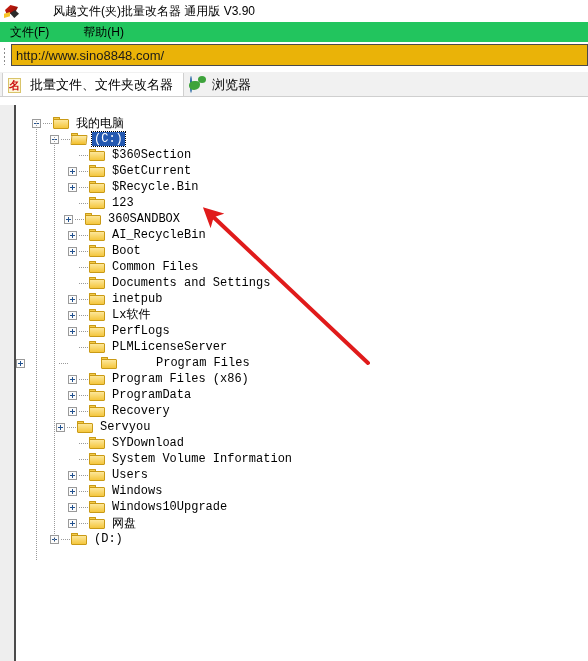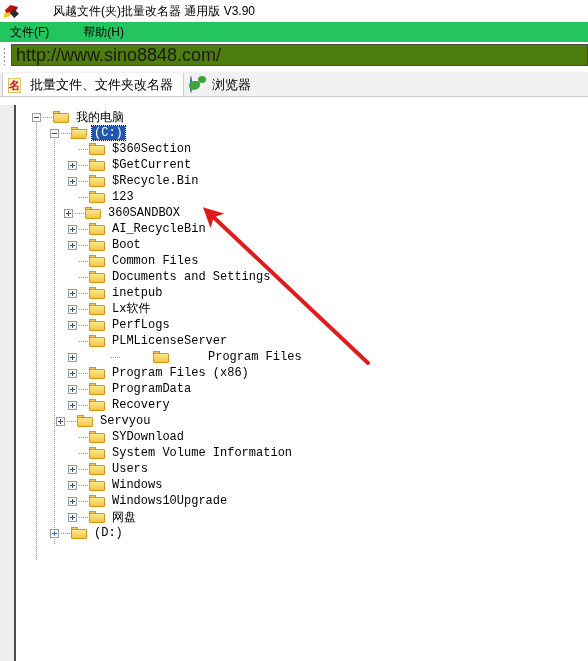--- a/index.html
+++ b/index.html
@@ -155,28 +155,28 @@
     width: 3px; height: 18px;
     background-image: radial-gradient(#8a8a8a 40%, transparent 41%);
     background-size: 3px 4px;
   }
   .urlbar {
     position: absolute;
     left: 11px;
     right: 0px;
     top: 2px;
     height: 22px;
-    background: #4d7c0f;
+    background: #eab308;
     border: 1px solid #4a4a4a;
     box-sizing: border-box;
     display: flex;
     align-items: center;
     padding-left: 4px;
     font-family: "Liberation Sans", sans-serif;
-    font-size: 18px;
+    font-size: 13px;
     color: #1a1a1a;
   }
 
   
   .tabstrip {
     height: 25px;
     background: #f1f1f1;
     display: flex;
     align-items: flex-end;
     padding-left: 2px;
@@ -411,21 +411,21 @@
   <div class="tab">
     <span class="tab-icon"><span class="ic-globe"></span></span>
     <span>浏览器</span>
   </div>
 </div>
 
 <div class="bodyarea">
   <div class="left-gutter"></div>
   <div class="tree-panel">
     <div class="tree" id="tree-root">
-        <div class="trow" style="padding-left: 16px;">
+        <div class="trow" style="padding-left: 16px; margin-top: 6px;">
           <span class="toggle"></span>
           <span class="dots"></span>
           <span class="folder">
             <span class="f-tab"></span>
             <span class="f-body"></span>
           </span>
           <span class="tlabel cjk">我的电脑</span>
         </div>
         <div class="trow" style="padding-left: 34px;">
           <span class="toggle"></span>
@@ -546,21 +546,21 @@
         </div>
         <div class="trow" style="padding-left: 52px;">
           <span class="toggle-spacer"></span>
           <span class="dots"></span>
           <span class="folder">
             <span class="f-tab"></span>
             <span class="f-body"></span>
           </span>
           <span class="tlabel">PLMLicenseServer</span>
         </div>
-        <div class="trow" style="padding-left: 52px; gap: 32px;">
+        <div class="trow" style=" gap: 32px;">
           <span class="toggle plus"></span>
           <span class="dots"></span>
           <span class="folder">
             <span class="f-tab"></span>
             <span class="f-body"></span>
           </span>
           <span class="tlabel">Program Files</span>
         </div>
         <div class="trow" style="padding-left: 52px;">
           <span class="toggle plus"></span>

